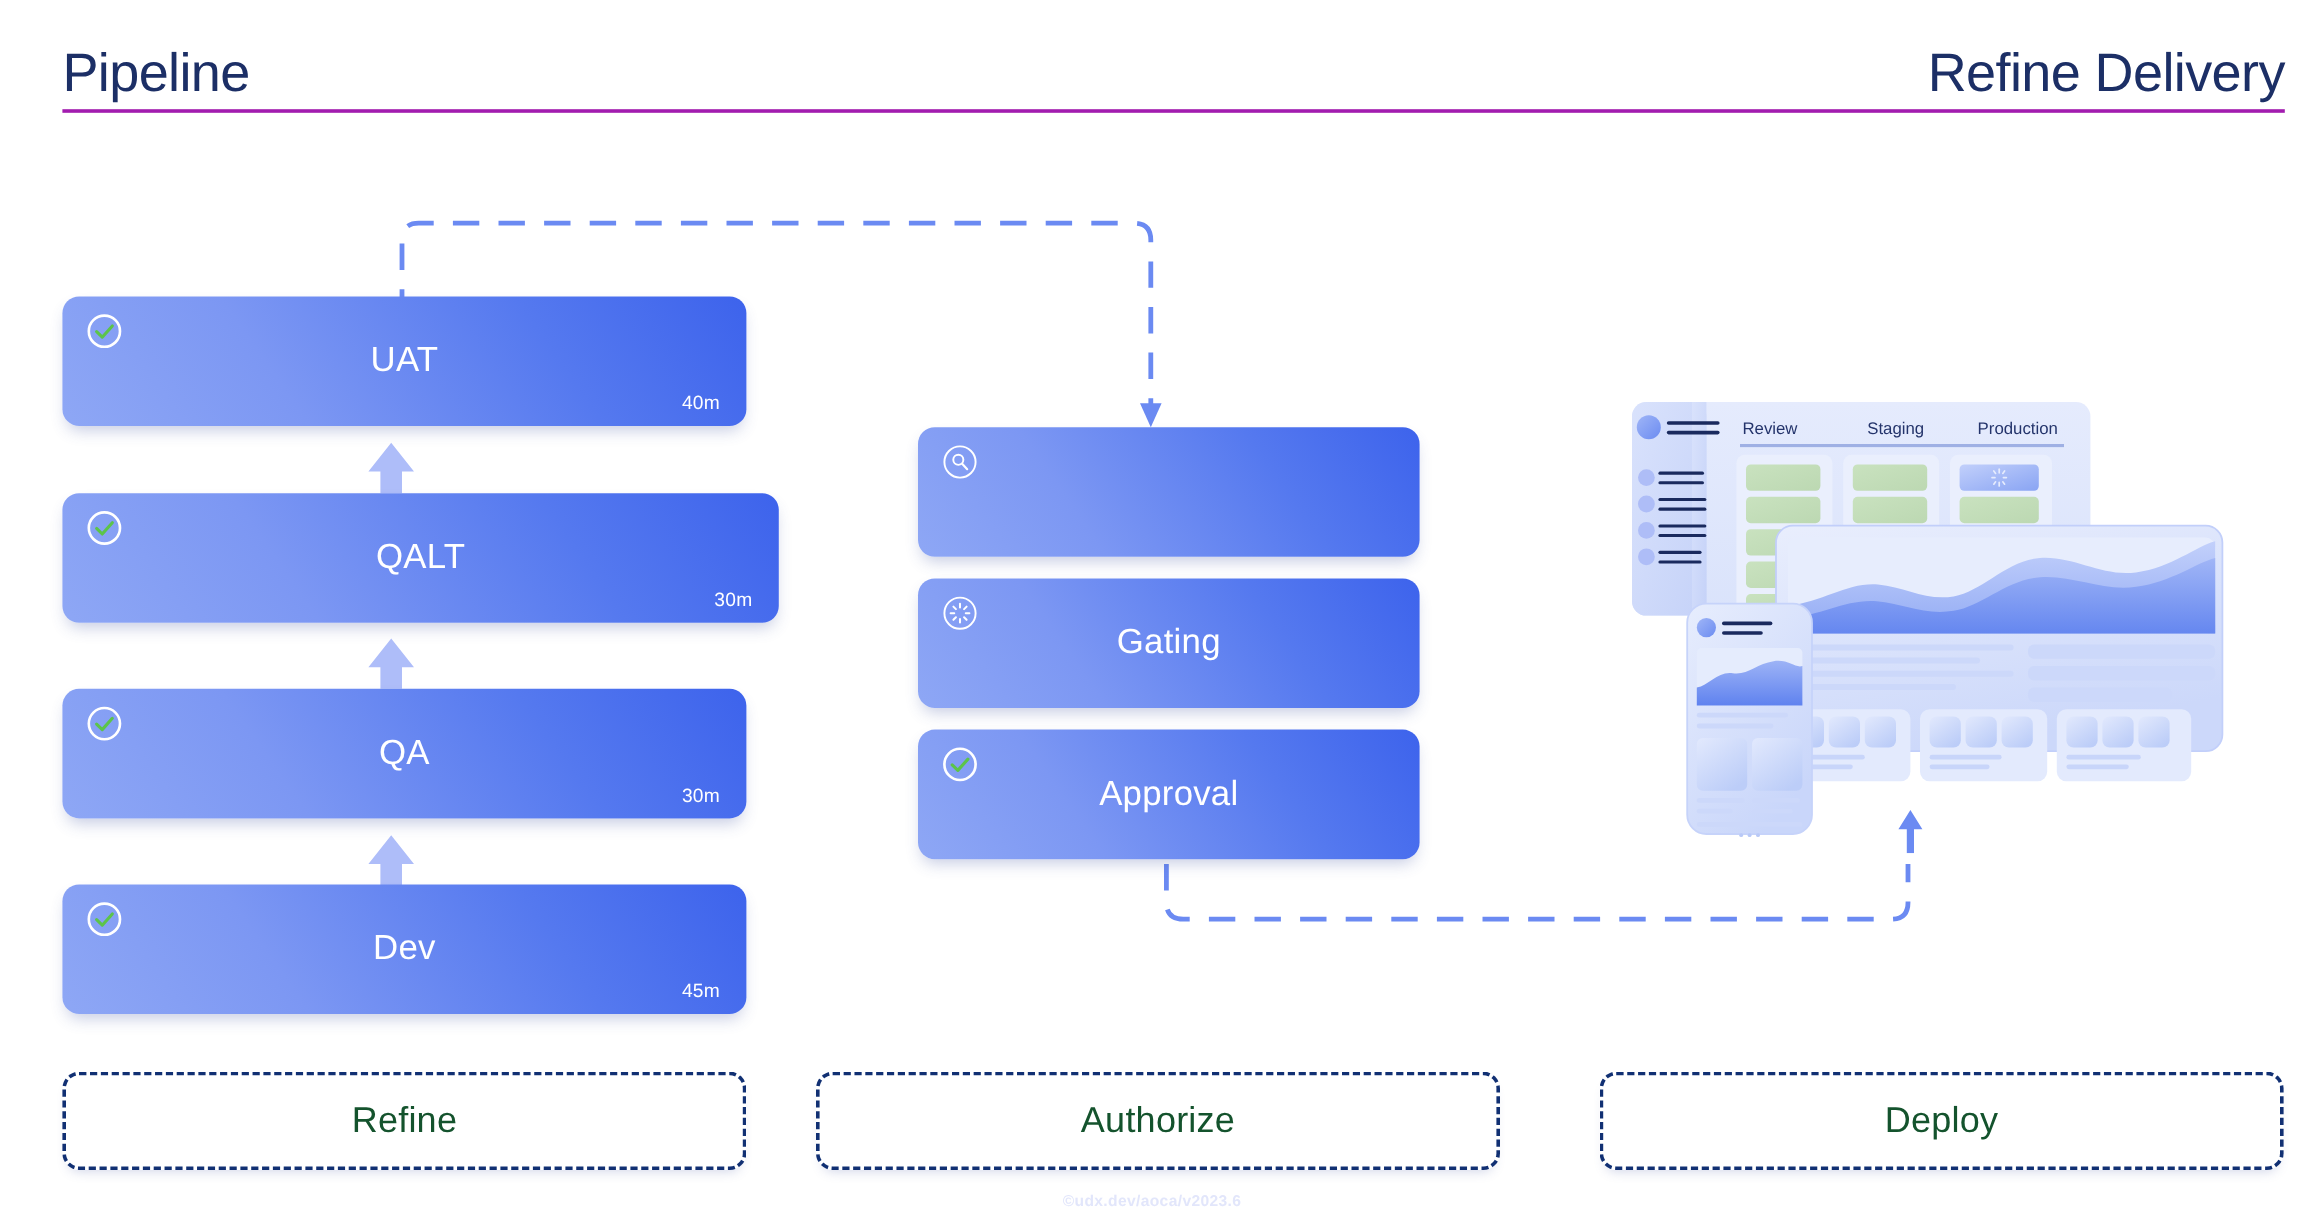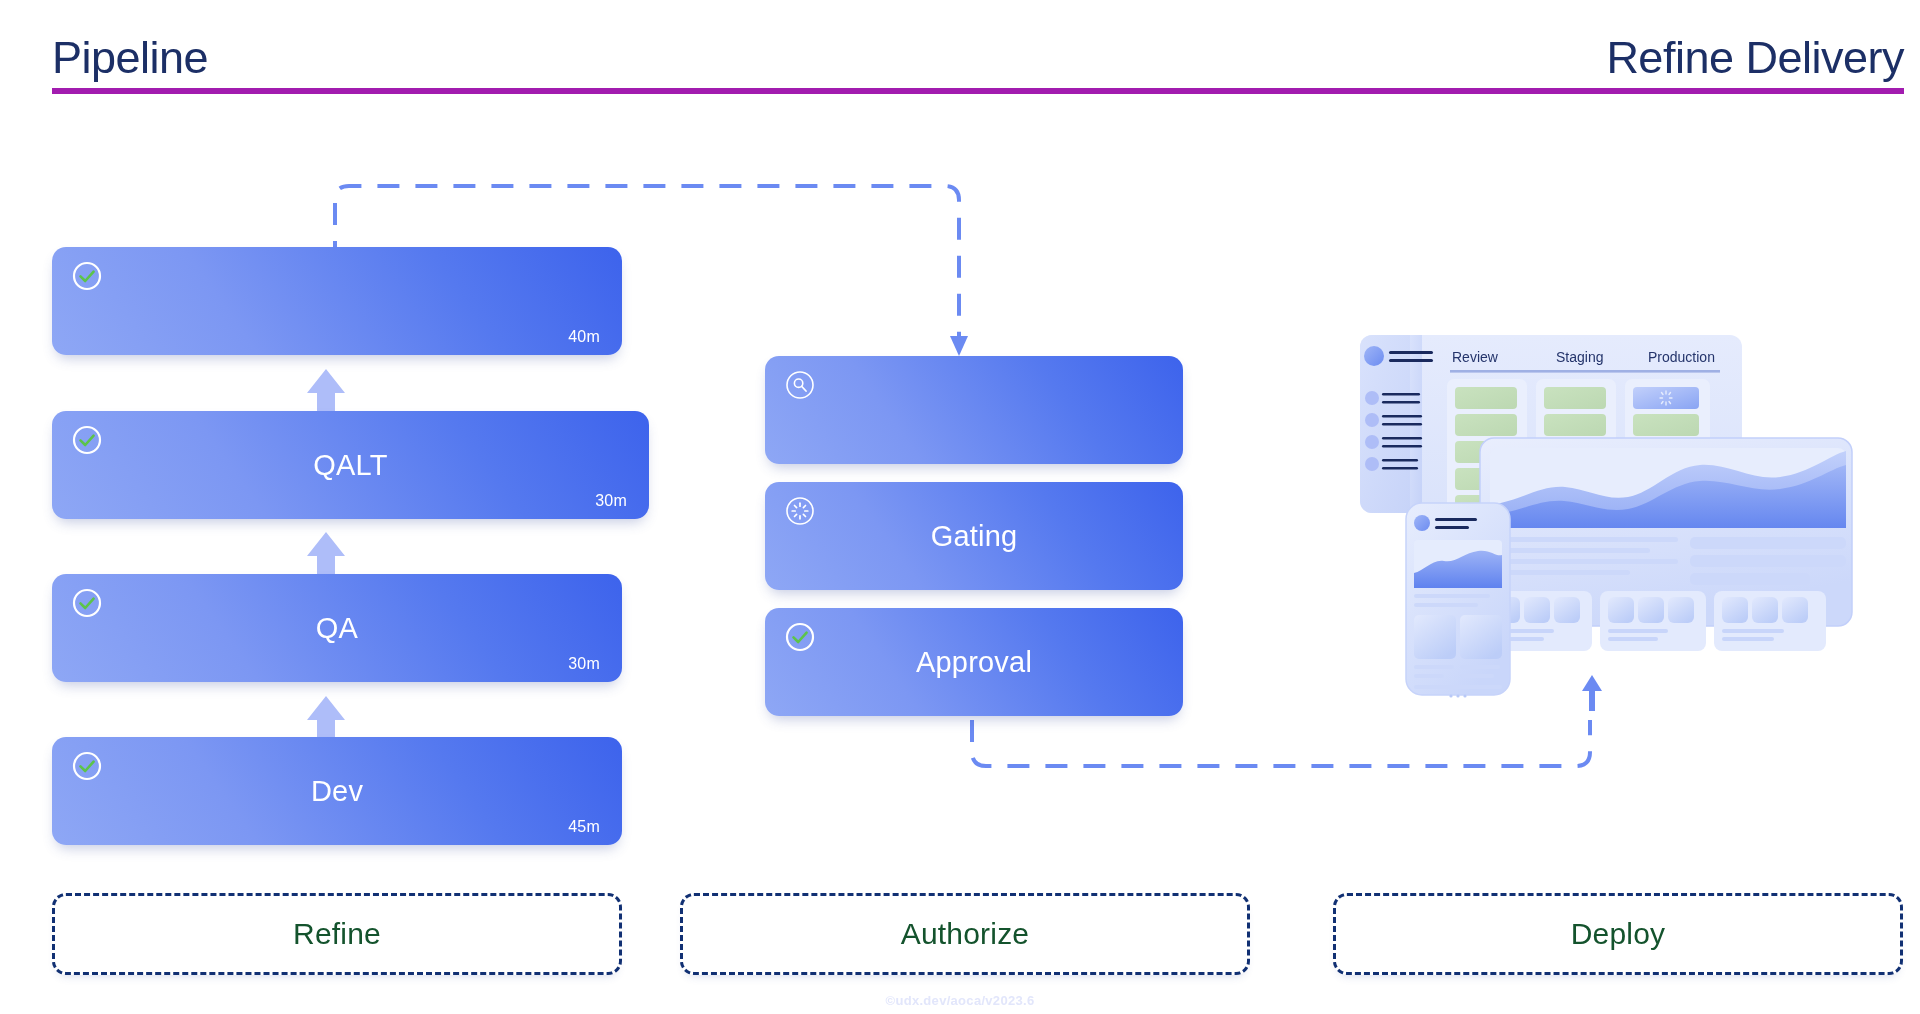--- a/index.html
+++ b/index.html
@@ -9,21 +9,21 @@
     font-family:"Liberation Sans", sans-serif;
     overflow:hidden;
     position:relative;
     -webkit-font-smoothing:antialiased;
   }
 
   
   #header{
     position:absolute;left:52px;top:22px;width:1852px;height:72px;
     display:flex;align-items:flex-end;justify-content:space-between;
-    border-bottom:6px solid #a21caf;
+    border-bottom:3px solid #a21caf;
     padding-bottom:8px;box-sizing:border-box;
   }
   .hd-title{
     font-size:45px;color:#1c2f66;letter-spacing:-0.5px;line-height:1;
     font-weight:400;
   }
 
   
   .card{
     position:absolute;
@@ -92,20 +92,21 @@
   <path d="M12,0 L22,16 L15,16 L15,36 L9,36 L9,16 L2,16 Z" fill="#6b8af2"></path>
 </svg>
 
 <div class="card" style="left:52px;top:247px;width:570px;height:108px;">
   <span class="c-badge">
     <svg viewBox="0 0 30 30">
         <circle cx="15" cy="15" r="13" fill="none" stroke="#ffffff" stroke-width="2.2"></circle>
     <path d="M8.5 15.4 L13.2 20 L21.6 10.6" fill="none" stroke="#5cc44a" stroke-width="2.6" stroke-linecap="round" stroke-linejoin="round"></path>
       </svg>
   </span>
+  <div class="c-title">UAT</div>
   <div class="c-dur">40m</div>
 </div>
 
 <div class="blockarrow" style="left:304px;top:367px;">
   <svg viewBox="0 0 44 46">
       <path d="M22,2 L41,26 L31,26 L31,44 L13,44 L13,26 L3,26 Z" fill="#aebdf9"></path>
     </svg>
 </div>
 
 <div class="card" style="left:52px;top:411px;width:570px;height:108px;padding-left:27px;">

